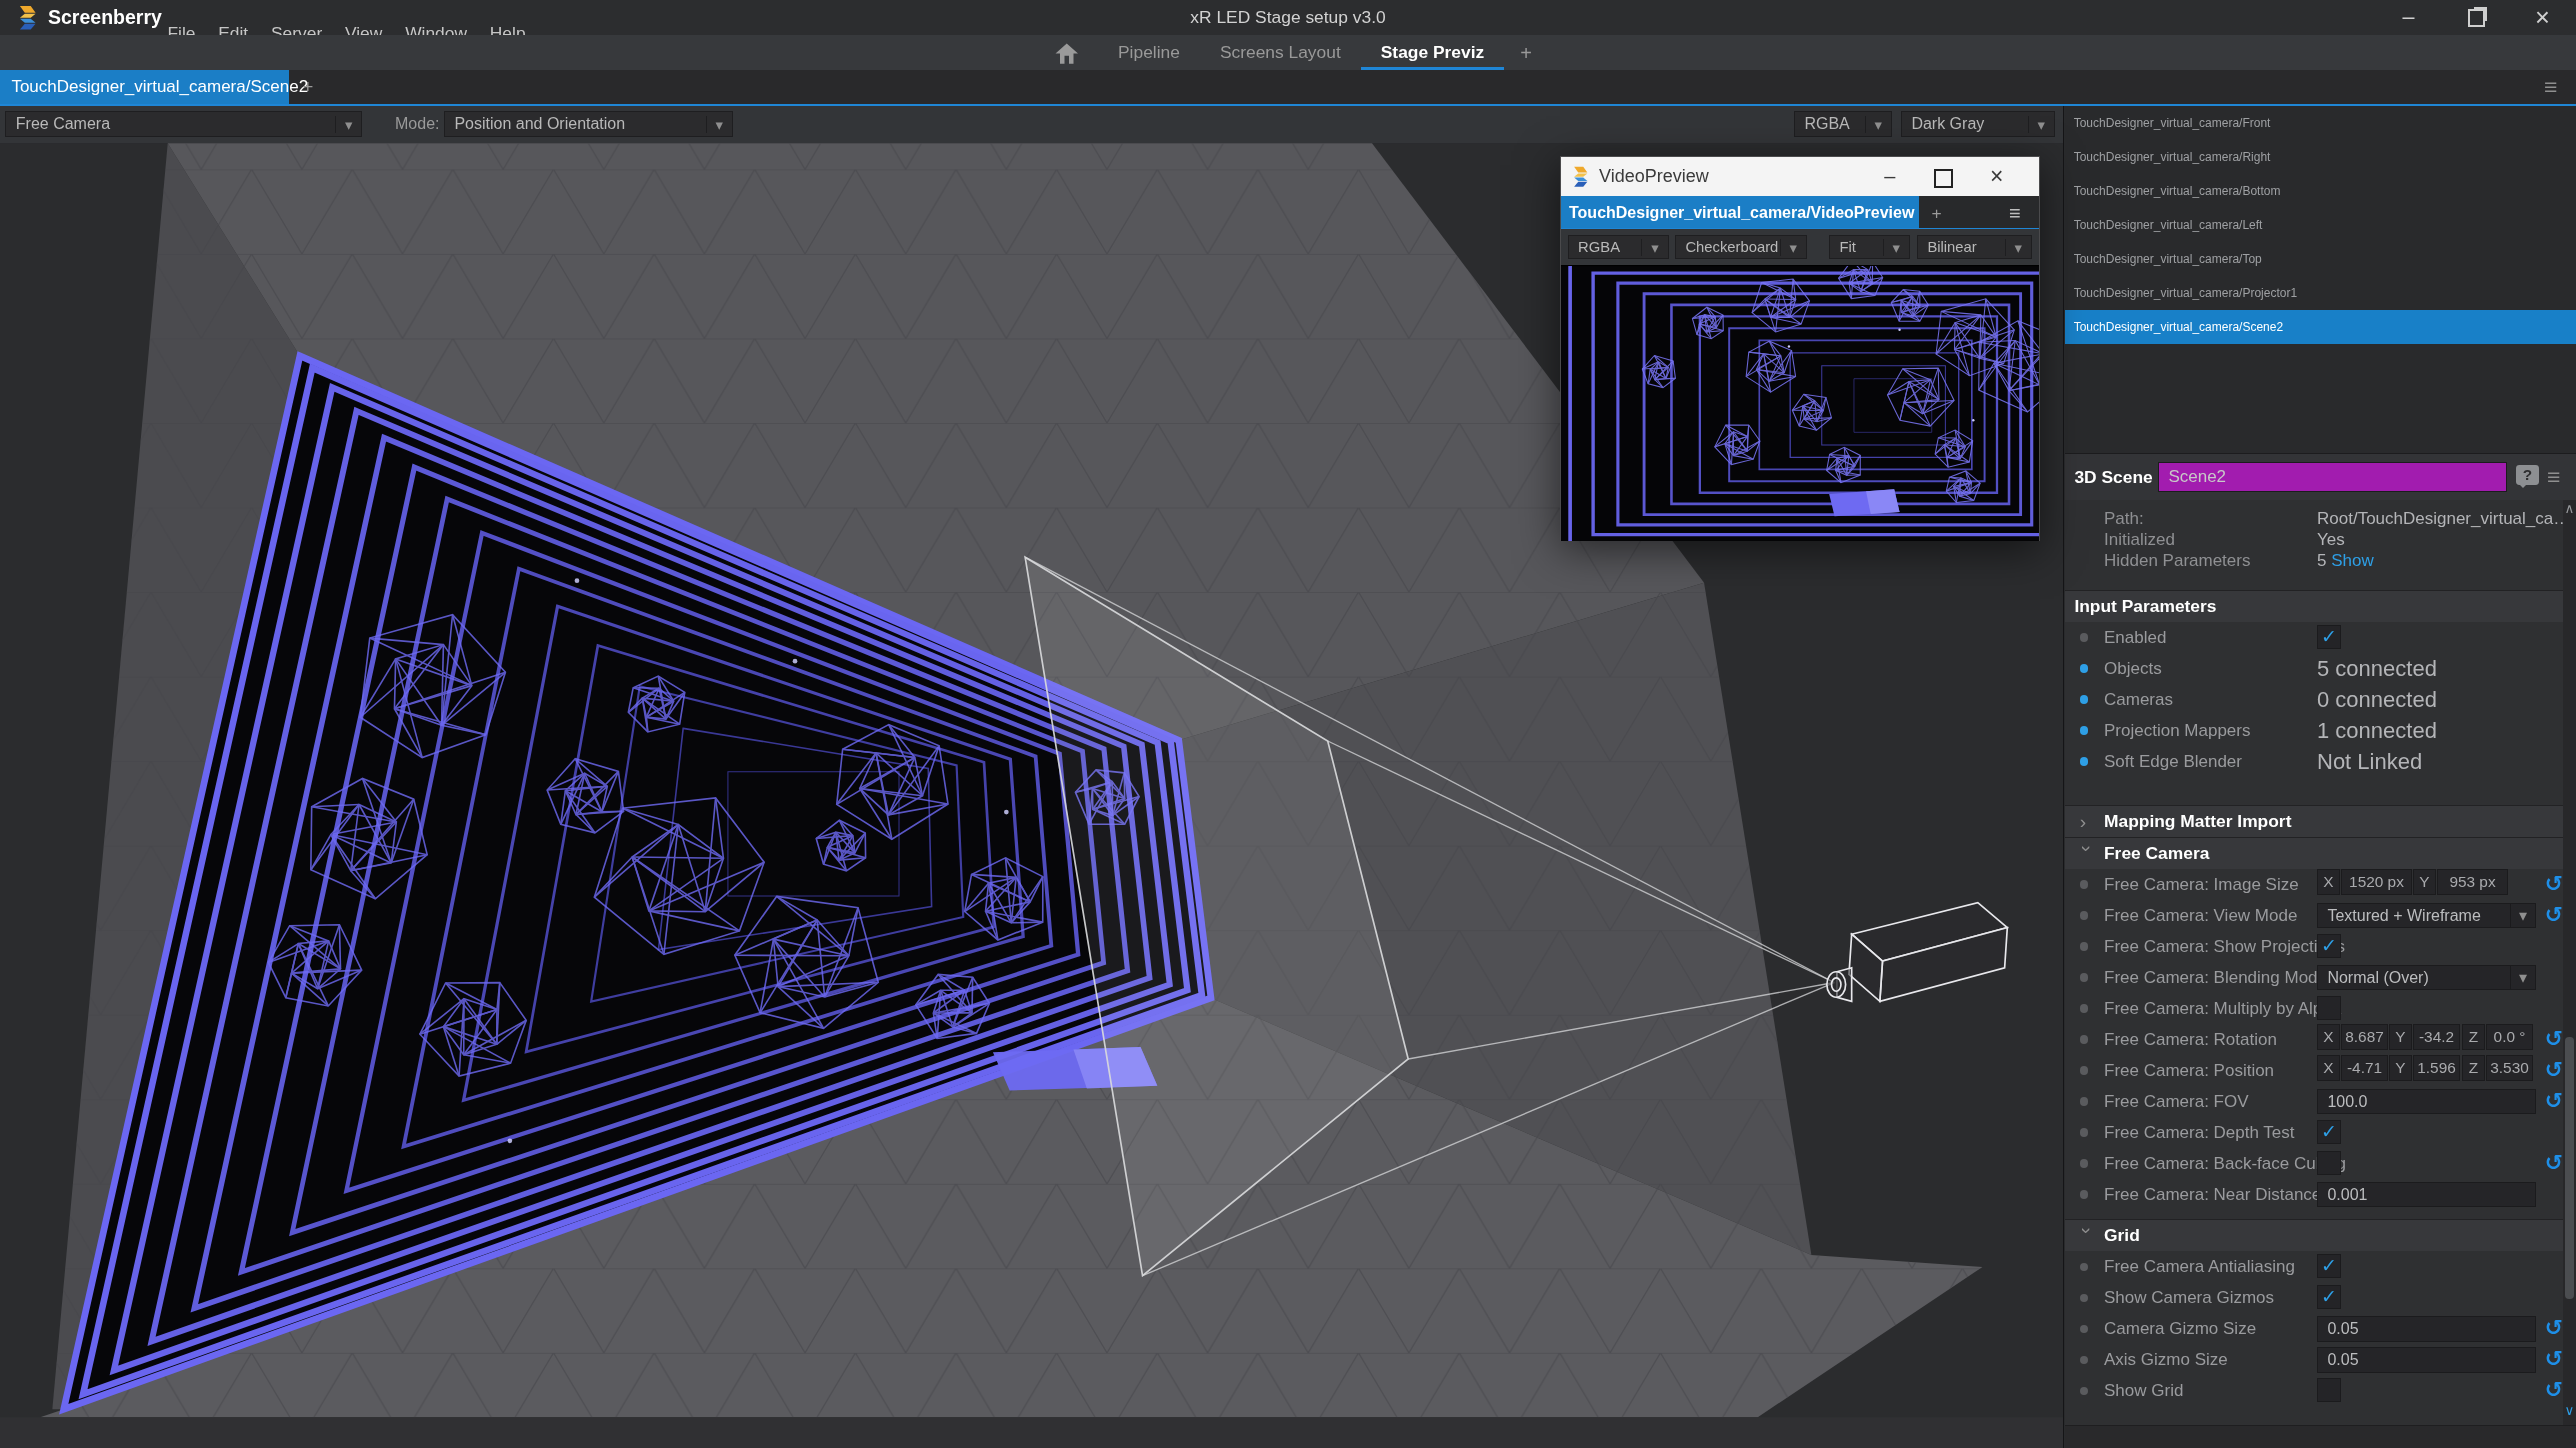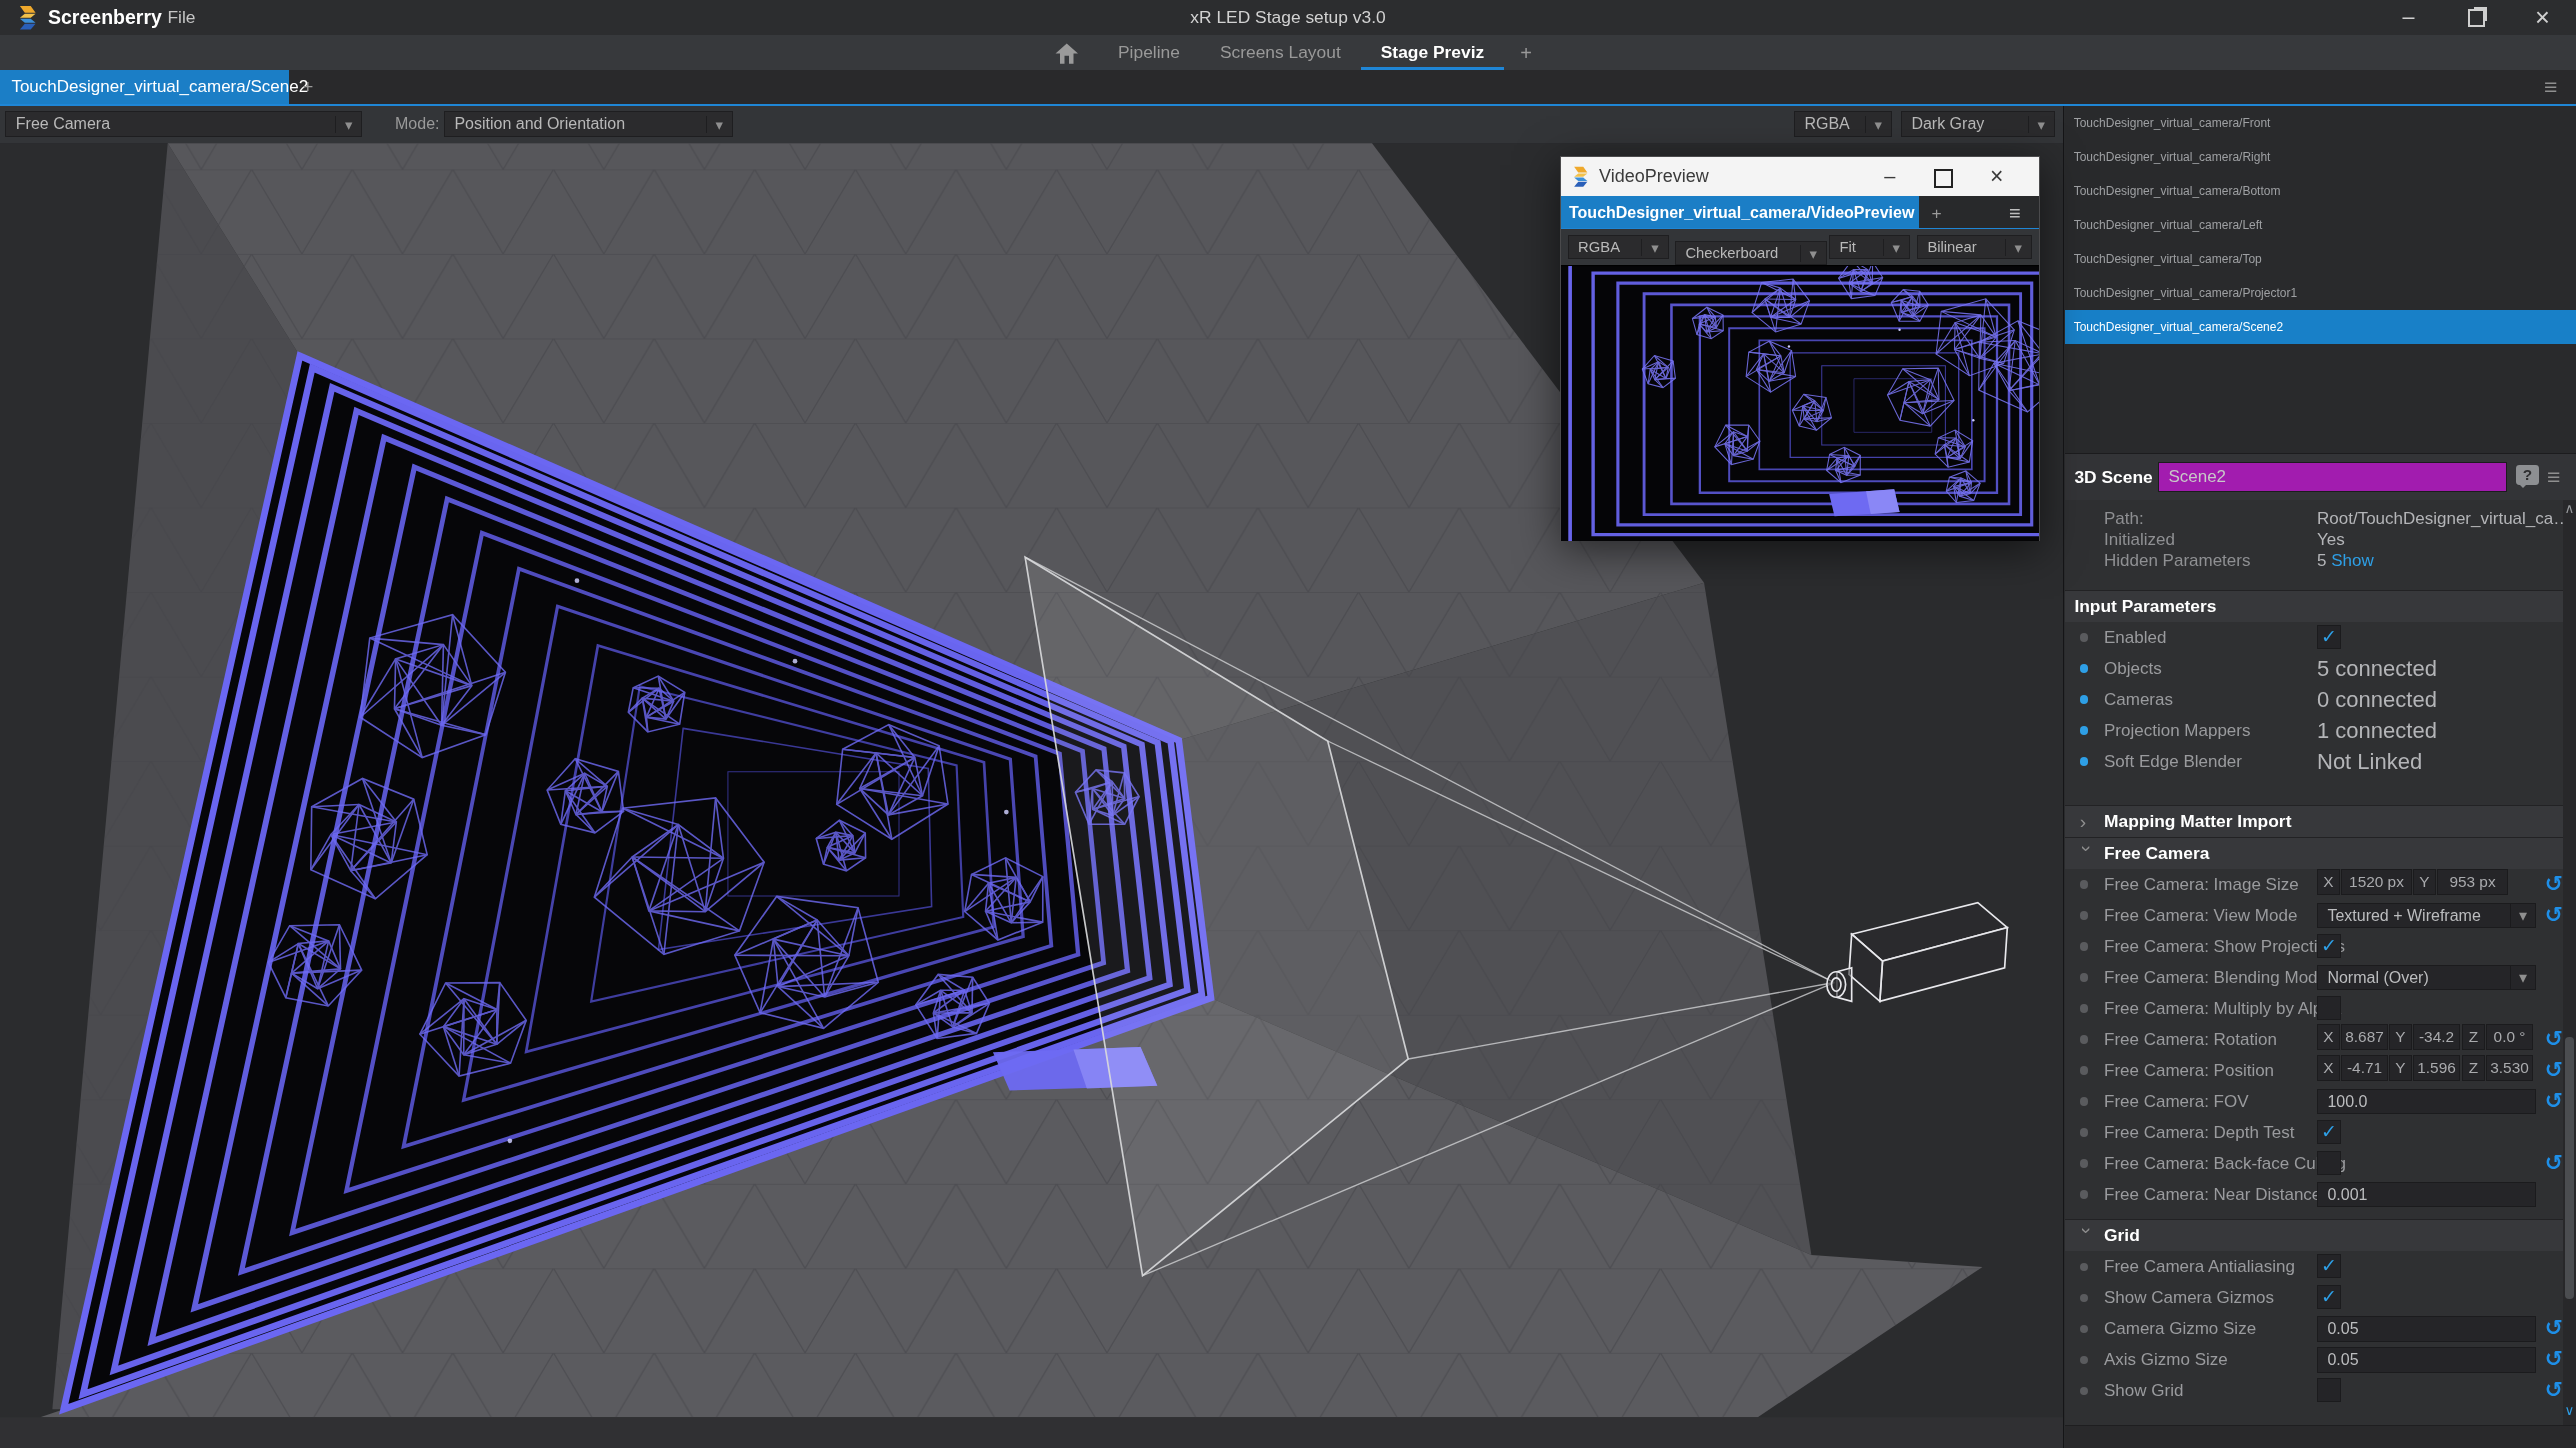--- a/index.html
+++ b/index.html
@@ -4,21 +4,21 @@
 <style>
   html,body{margin:0;padding:0;background:#1e1e1e;}
   #app{position:relative;width:2576px;height:1449px;overflow:hidden;
        font-family:"Liberation Sans","DejaVu Sans",sans-serif;
        background:#2b2c2e;color:#c8c8c8;-webkit-font-smoothing:antialiased;}
   .abs{position:absolute;}
   
   #menubar{left:0;top:0;width:2576px;height:35px;background:#2c2d2f;}
   #logo{left:14.8px;top:5.4px;width:25.5px;height:25.5px;}
   #app-name{left:48px;top:0;height:35px;line-height:35px;font-size:19.5px;font-weight:bold;color:#fff;}
-  #menu-items{left:156px;top:0;height:35px;display:flex;flex-direction:column;}
+  #menu-items{left:156px;top:16px;height:35px;display:flex;}
   .menu-item{height:35px;line-height:35px;padding:0 11.4px;font-size:17.4px;color:#c6c6c6;}
   #window-title{left:0;top:0;width:2576px;height:35px;line-height:35px;text-align:center;font-size:17.4px;color:#d2d2d2;pointer-events:none;}
   .winbtn{top:0;height:35px;line-height:35px;text-align:center;width:31px;color:#cfcfcf;font-size:21.5px;}
   #btn-min{left:2393px;}
   #btn-max{left:2460px;top:9.4px;height:16px;}
   #btn-max .sq{display:block;width:13.4px;height:13.4px;border:2px solid #cfcfcf;margin-left:8px;box-shadow:4px -4px 0 -2px #cfcfcf;}
   #btn-close{left:2527px;font-size:25.5px;}
   
   #navbar{left:0;top:35px;width:2576px;height:36px;background:#37393c;}
   #home-btn{left:1052px;top:5.4px;width:29.5px;height:27px;}
@@ -106,21 +106,21 @@
   #vp-close{left:421px;font-size:23px;}
   #vp-tabrow{left:0;top:39px;width:478px;height:34px;background:#28292b;}
   #vp-tab{left:0;top:0;width:358px;height:34px;background:#1b7ec6;color:#fff;font-size:16px;font-weight:bold;
      line-height:34px;padding-left:8px;box-sizing:border-box;white-space:nowrap;overflow:hidden;}
   #vp-tab-plus{left:362px;top:0;width:27px;height:34px;line-height:34px;text-align:center;font-size:17.4px;color:#9a9a9a;}
   #vp-ham{left:448px;top:0;height:34px;line-height:34px;font-size:20px;color:#bdbdbd;}
   #vp-blueline{left:0;top:71px;width:478px;height:1.3px;background:#1f86d6;}
   #vp-toolbar{left:0;top:72px;width:478px;height:36px;background:#333538;}
   #vp-toolbar .dd{height:24px;top:6px;font-size:14.8px;}
   #vp-dd1{left:6.7px;width:101px;}
-  #vp-dd2{left:114px;width:152px;margin-top:6px;}
+  #vp-dd2{left:114px;width:132px;}
   #vp-dd3{left:268px;width:81px;}
   #vp-dd4{left:356px;width:115px;}
   #vp-content{left:0;top:109px;width:478px;height:275px;background:#050507;}
   svg{display:block;}
 </style>
 </head>
 <body>
 
 <div id="app">
 

